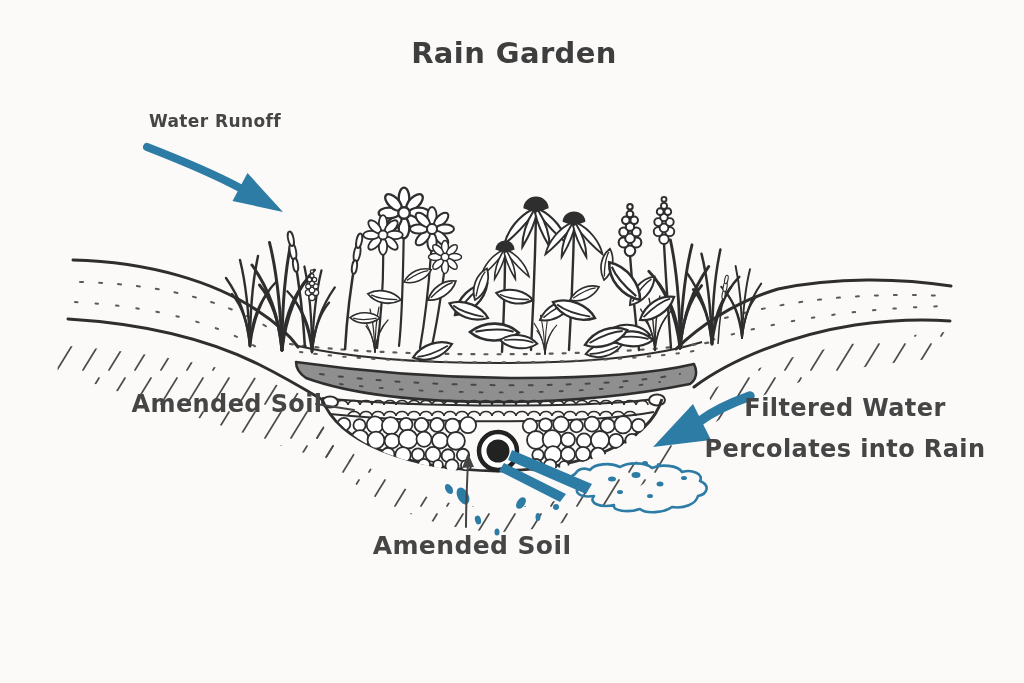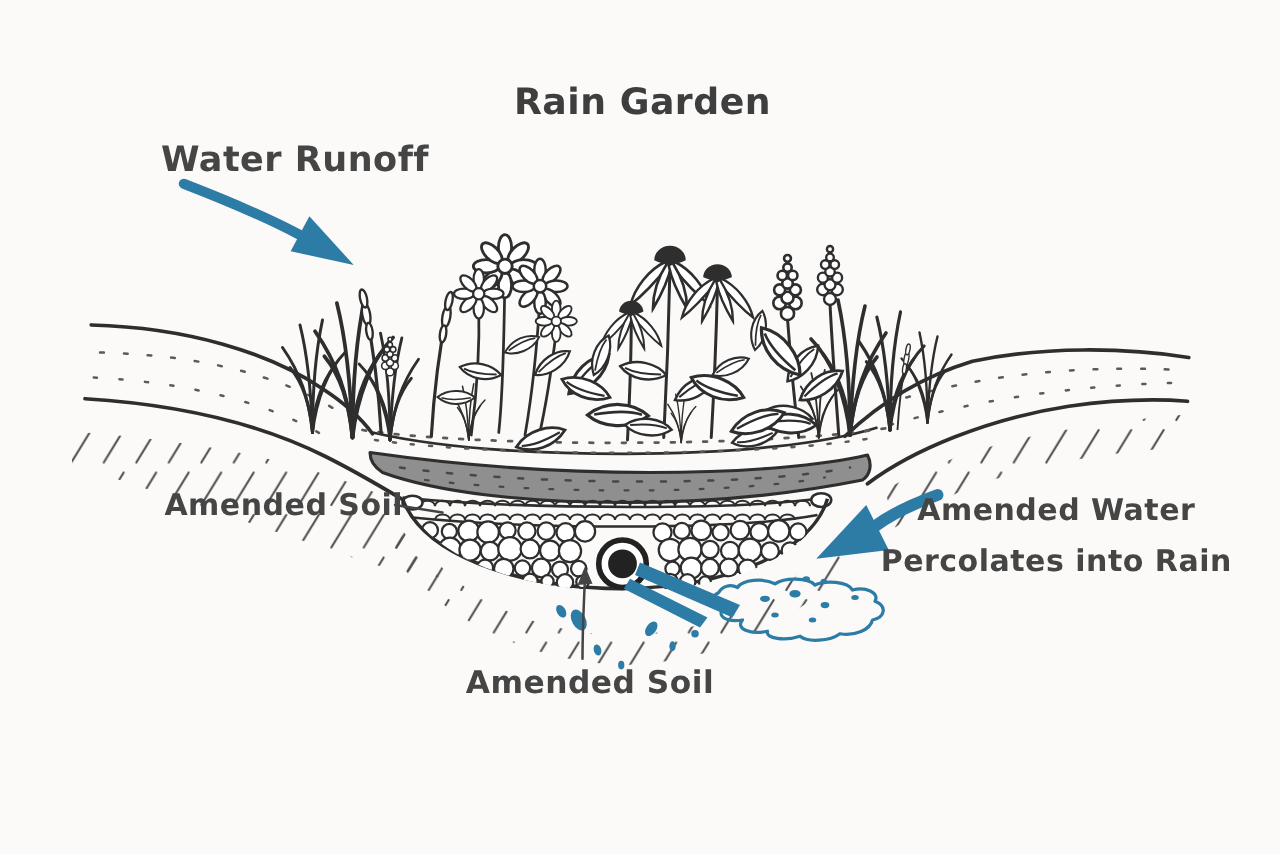--- a/index.html
+++ b/index.html
@@ -302,21 +302,21 @@
 
   <g>
     <path stroke="#444" stroke-width="2" fill="none" stroke-linecap="round" d="M316,404 L354,410"></path>
   </g>
   <g>
     <path stroke="#444" stroke-width="2" fill="none" stroke-linecap="round" d="M466,527 C466,505 467,483 468,462"></path>
     <polygon fill="#444" points="468,453 462,468 474,467"></polygon>
   </g>
 </svg>
 
-  <div class="lbl title" style="left:514px;top:64px">Rain Garden</div>
-  <div class="lbl m" style="left:236px;top:111px;font-size:28px">Water Runoff</div>
+  <div class="lbl title" style="left:514px;top:36px">Rain Garden</div>
+  <div class="lbl m" style="left:215px;top:111px;font-size:17px">Water Runoff</div>
   <div class="lbl m" style="left:227px;top:390px">Amended Soil</div>
   <div class="lbl m c" style="left:845px;top:388px">
-    <div>Amended Water</div>
+    <div>Filtered Water</div>
     <div>Percolates into Rain</div>
   </div>
   <div class="lbl m" style="left:472px;top:531px;font-size:25px">Amended Soil</div>
 </div>
 
 </body></html>

